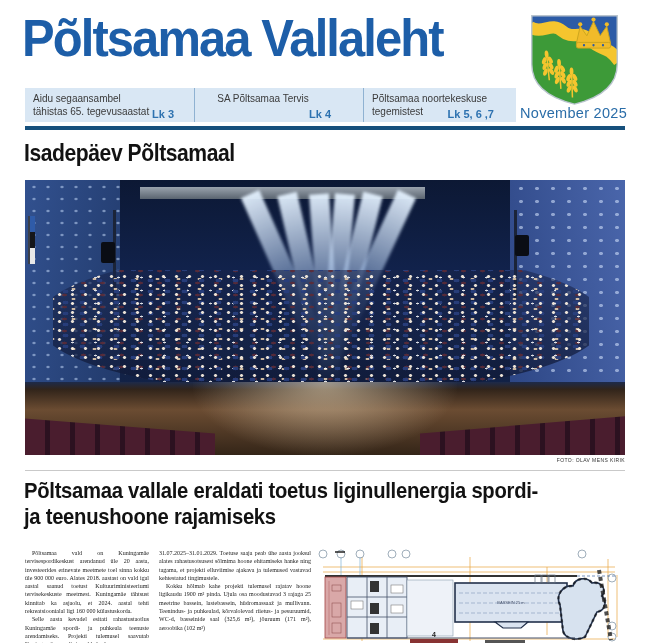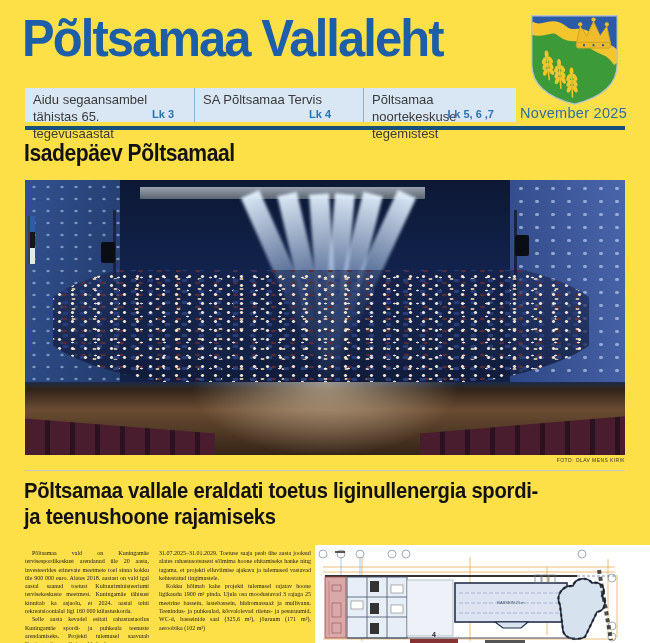--- a/index.html
+++ b/index.html
@@ -1,18 +1,18 @@
 <!DOCTYPE html>
 <html><head>
 <meta charset="utf-8">
 <style>
   * { margin:0; padding:0; box-sizing:border-box; }
   html,body { background:#e9e9e9; }
   .page {
-    position:relative; width:650px; height:643px; background:#fde047;
+    position:relative; width:650px; height:643px; background:#ffffff;
     overflow:hidden; font-family:"Liberation Sans", sans-serif;
     margin:0 auto;
     padding-left:18px;
   }
   
   .masthead-title {
     position:absolute; left:22px; top:8px;
     font-size:52px; font-weight:bold; color:#1d5ea8;
     letter-spacing:-2px; white-space:nowrap;
     transform:scaleX(.94); transform-origin:left top;
@@ -22,22 +22,22 @@
     position:absolute; left:520px; top:105px; width:108px; text-align:left;
     font-size:14.5px; color:#2a6da8; letter-spacing:.3px;
   }
   
   .teaser-bar {
     position:absolute; left:25px; top:88px; width:491px; height:34px;
     background:#d9e7f4; display:flex;
   }
   .teaser { position:relative; padding:4px 7px 2px 8px; }
   .teaser + .teaser { border-left:1px solid #8fb2d2; }
-  .t1 { width:169px; } .t2 { width:169px; } .t3 { width:139px; }
-  .teaser-text { font-size:13px; line-height:1.3; color:#3a3a3a; max-width:120px; }
+  .t1 { width:169px; } .t2 { width:169px;text-align:center; } .t3 { width:139px; }
+  .teaser-text { font-size:10px; line-height:1.3; color:#3a3a3a; max-width:120px; }
   .teaser-page {
     position:absolute; bottom:2px; font-size:11px; font-weight:bold; color:#2d72b0;
   }
   .t1 .teaser-page { right:20px;text-align:right; } .t2 .teaser-page { right:32px;margin-left:13px; } .t3 .teaser-page { right:8px; }
   .rule-navy { position:absolute; left:25px; top:126px; width:600px; height:4px; background:#16507c; }
   
   .headline1 {
     position:absolute; left:24px; top:139px;
     font-size:24px; font-weight:bold; color:#121212; letter-spacing:-.5px;
     white-space:nowrap; transform:scaleX(.88); transform-origin:left top;

